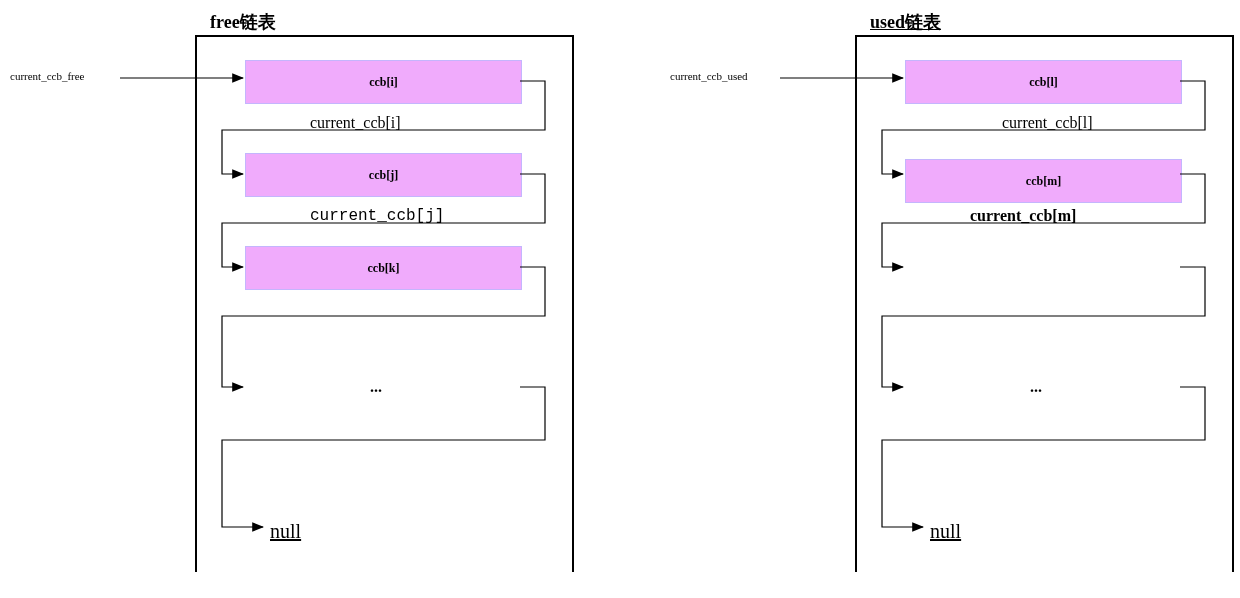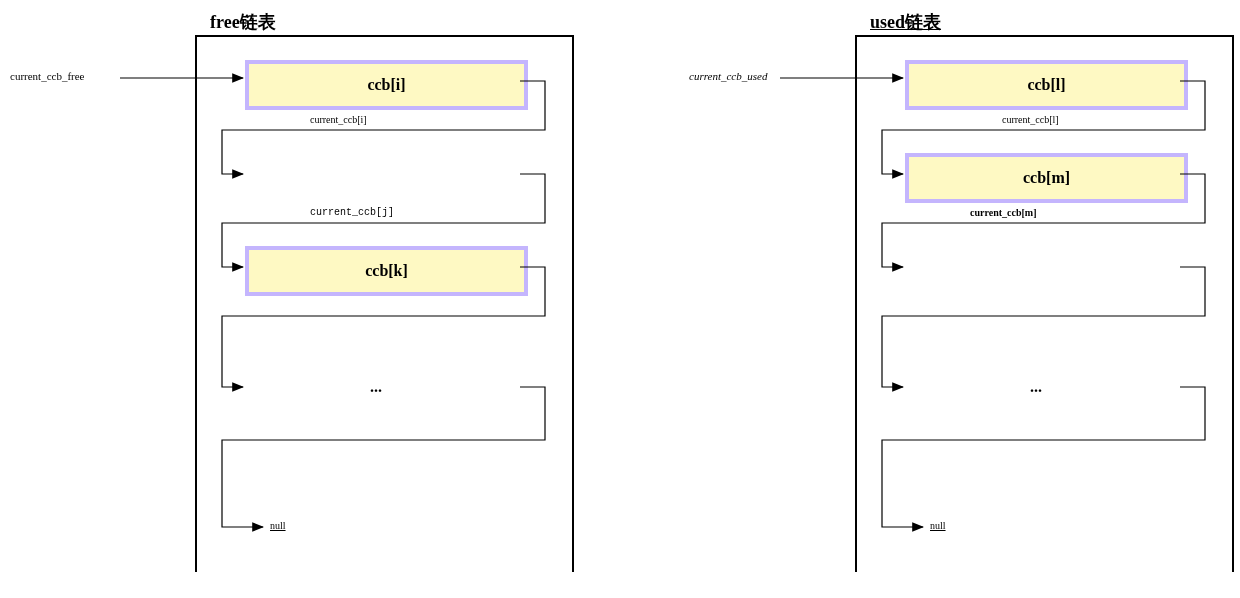--- a/index.html
+++ b/index.html
@@ -20,45 +20,45 @@
     font-weight: bold;
     font-size: 18px;
   }
   .list-container {
     position: absolute;
     border: 2px solid #000;
     background: #fff;
   }
   .node-box {
     position: absolute;
-    border: 4px solid #c4b5fd;
-    background: #fef9c3;
+    border: 1px solid #c4b5fd;
+    background: #f0abfc;
     display: flex;
     align-items: center;
     justify-content: center;
     font-weight: bold;
-    font-size: 16px;
+    font-size: 12px;
   }
   .pointer-label {
     position: absolute;
     font-size: 11px;
   }
   .link-label {
     position: absolute;
-    font-size: 10px;
+    font-size: 16px;
     white-space: nowrap;
   }
   .ellipsis {
     position: absolute;
     font-weight: bold;
     font-size: 16px;
   }
   .null-label {
     position: absolute;
-    font-size: 10px;
+    font-size: 20px;
     text-decoration: underline;
   }
   svg.connectors {
     position: absolute;
     top: 0;
     left: 0;
     pointer-events: none;
   }
 </style>
 </head>
@@ -67,37 +67,38 @@
 <div class="canvas">
 
   <div class="list-title" style="left:210px; top:10px;">free链表</div>
   <div class="list-container" style="left:195px; top:35px; width:375px; height:550px;"></div>
 
   <div class="pointer-label" style="left:10px; top:70px;">current_ccb_free</div>
 
   <div class="node-box" style="left:245px; top:60px; width:275px; height:42px;">ccb[i]</div>
   <div class="link-label" style="left:310px; top:114px;">current_ccb[i]</div>
 
+  <div class="node-box" style="left:245px; top:153px; width:275px; height:42px;">ccb[j]</div>
   <div class="link-label" style="left:310px; top:207px;font-family:Liberation Mono, monospace;">current_ccb[j]</div>
 
   <div class="node-box" style="left:245px; top:246px; width:275px; height:42px;">ccb[k]</div>
 
   <div class="ellipsis" style="left:370px; top:378px;">...</div>
 
   <div class="null-label" style="left:270px; top:520px;">null</div>
 
   <div class="list-title" style="left:870px; top:10px;text-decoration:underline;">used链表</div>
   <div class="list-container" style="left:855px; top:35px; width:375px; height:550px;"></div>
 
-  <div class="pointer-label" style="left:689px; top:70px;font-style:italic;">current_ccb_used</div>
+  <div class="pointer-label" style="left:670px; top:70px;">current_ccb_used</div>
 
   <div class="node-box" style="left:905px; top:60px; width:275px; height:42px;">ccb[l]</div>
   <div class="link-label" style="left:1002px; top:114px;">current_ccb[l]</div>
 
-  <div class="node-box" style="left:905px; top:153px; width:275px; height:42px;font-family:Liberation Serif, serif;">ccb[m]</div>
+  <div class="node-box" style="left:905px; top:159px; width:275px; height:42px;font-family:Liberation Serif, serif;">ccb[m]</div>
   <div class="link-label" style="left:970px; top:207px;font-weight:bold;">current_ccb[m]</div>
 
 
   <div class="ellipsis" style="left:1030px; top:378px;">...</div>
 
   <div class="null-label" style="left:930px; top:520px;">null</div>
 
   <svg class="connectors" width="1240" height="598">
     <defs>
       <marker id="arrowhead" markerWidth="10" markerHeight="8" refX="9" refY="4" orient="auto">

